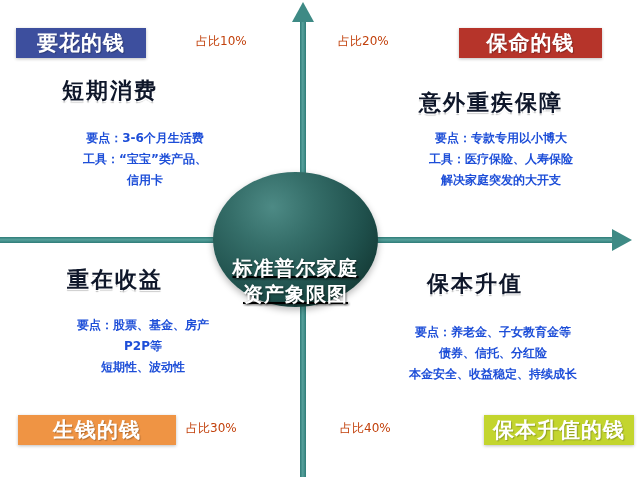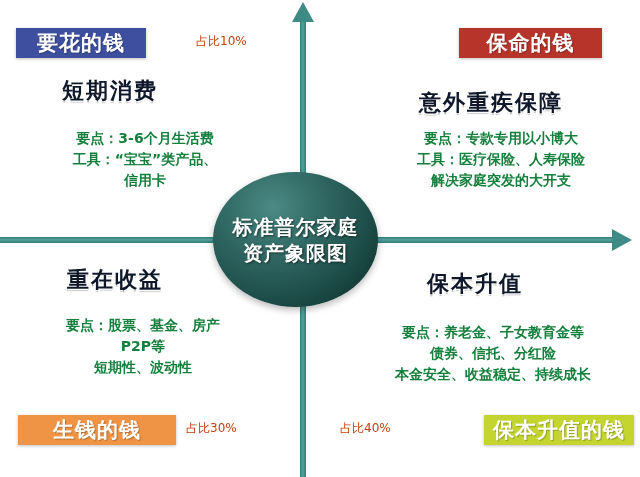--- a/index.html
+++ b/index.html
@@ -67,22 +67,23 @@
     background: radial-gradient(ellipse at 36% 26%,
                 #4d8a85 0%,
                 #356e69 28%,
                 #1f504c 62%,
                 #123530 88%,
                 #0c2825 100%);
     box-shadow: 0 3px 7px rgba(0,0,0,0.28);
     display: flex;
     flex-direction: column;
     align-items: center;
-    justify-content: center;
+    justify-content: flex-end;
     z-index: 5;
+    text-decoration: underline;
   }
   .sphere-line {
     color: #ffffff;
     font-weight: bold;
     font-size: 20px;
     line-height: 26px;
     letter-spacing: 1px;
     text-shadow: 1px 1px 2px rgba(0,0,0,0.55);
     white-space: nowrap;
   }
@@ -136,22 +137,22 @@
   }
   .qhead-tl { left: 62px;  top: 76px; }
   .qhead-tr { left: 419px; top: 88px; }
   .qhead-bl { left: 67px;  top: 265px; }
   .qhead-br { left: 427px; top: 269px; }
 
   
   .qbody {
     position: absolute;
     font-weight: bold;
-    font-size: 14px;
-    color: #15803d;
+    font-size: 12px;
+    color: #1d4ed8;
     line-height: 21px;
     white-space: nowrap;
   }
   .qbody-tl { left: 20px;  top: 128px; text-align: center; width: 250px; }
   .qbody-tr { left: 370px; top: 128px; text-align: center; width: 262px; }
   .qbody-bl { left: 12px;  top: 315px; text-align: center; width: 262px; }
   .qbody-br { left: 352px; top: 322px; text-align: center; width: 282px; }
   .qbody div { white-space: nowrap; }
 </style>
 </head>
@@ -172,20 +173,21 @@
   <div class="tag tag-blue">要花的钱</div>
   <div class="pct pct-tl">占比10%</div>
   <div class="qhead qhead-tl">短期消费</div>
   <div class="qbody qbody-tl">
     <div>要点：3-6个月生活费</div>
     <div>工具：“宝宝”类产品、</div>
     <div>信用卡</div>
   </div>
 
   <div class="tag tag-red">保命的钱</div>
+  <div class="pct pct-tr">占比20%</div>
   <div class="qhead qhead-tr">意外重疾保障</div>
   <div class="qbody qbody-tr">
     <div>要点：专款专用以小博大</div>
     <div>工具：医疗保险、人寿保险</div>
     <div>解决家庭突发的大开支</div>
   </div>
 
   <div class="qhead qhead-bl">重在收益</div>
   <div class="qbody qbody-bl">
     <div>要点：股票、基金、房产</div>

